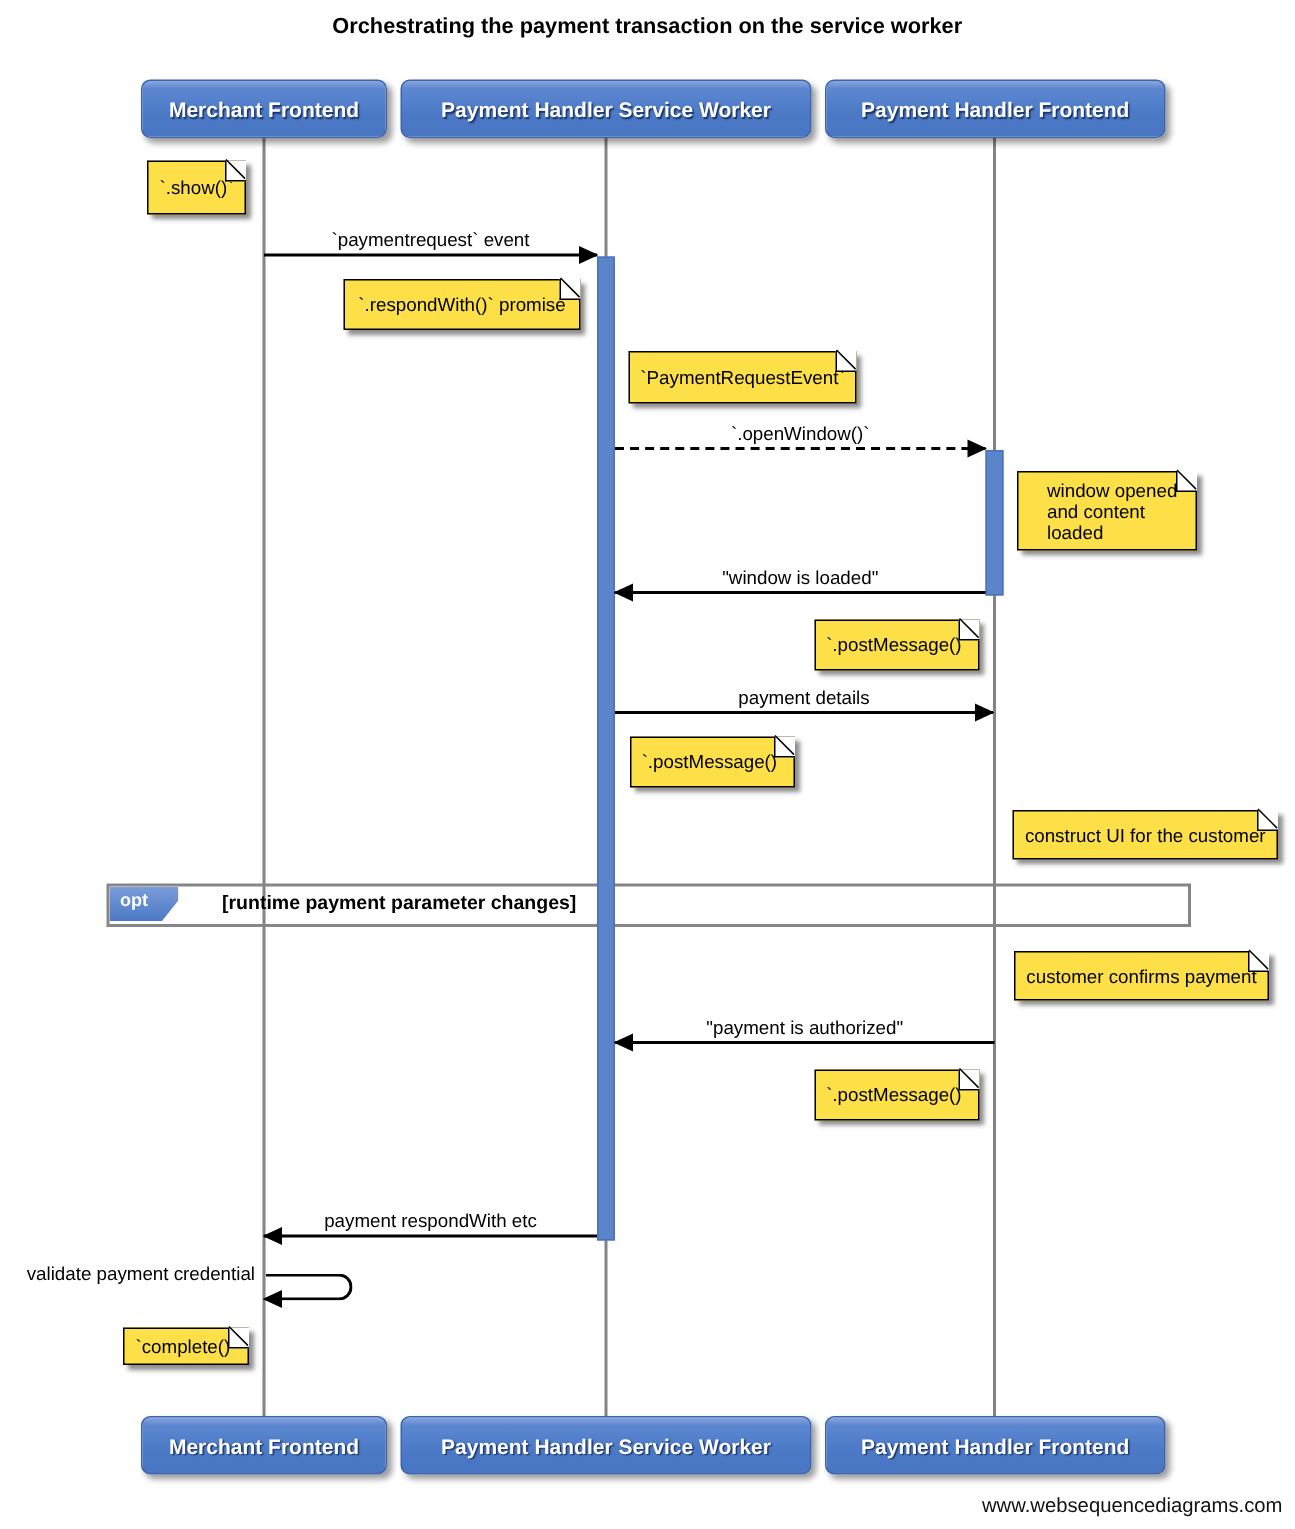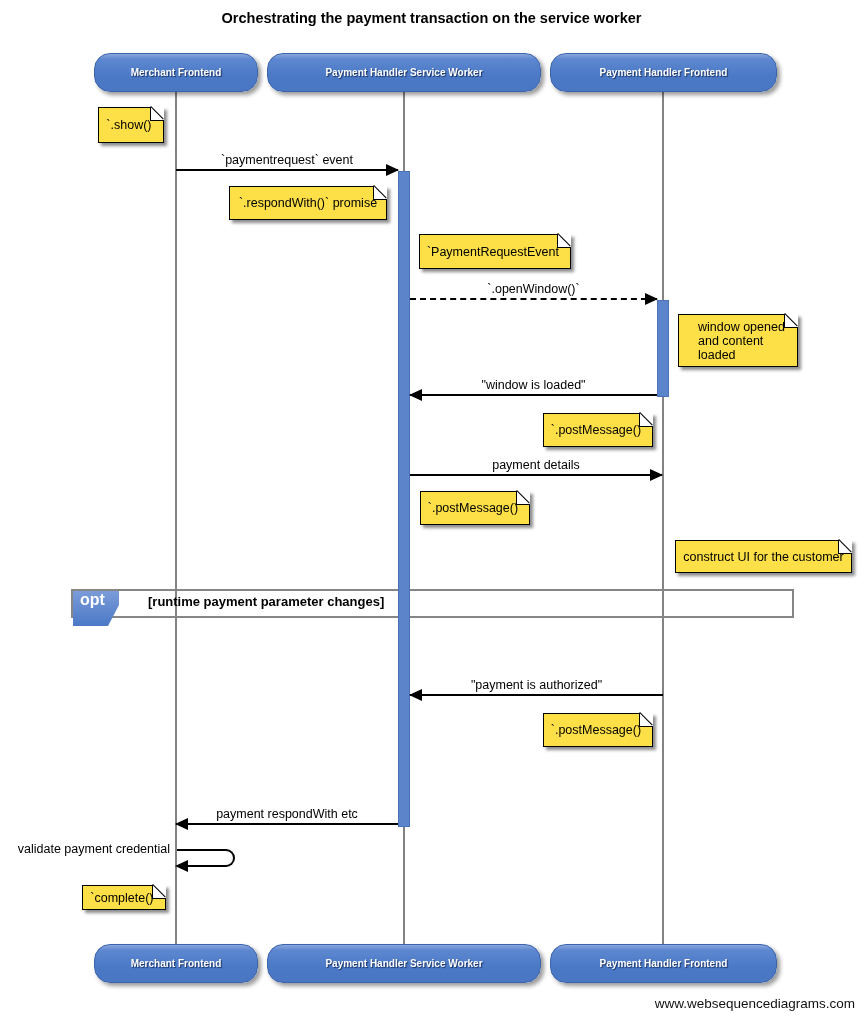--- a/index.html
+++ b/index.html
@@ -4,24 +4,24 @@
 <style>
   html,body{margin:0;padding:0;background:#fff}
   .canvas{position:relative;width:863px;height:1019px;background:#fff;
           font-family:Liberation Sans, sans-serif;overflow:hidden;color:#000}
 
   .title{position:absolute;left:0;top:10px;width:100%;text-align:center;
          font-size:14.5px;font-weight:bold}
 
   .lifeline{position:absolute;top:92px;height:852px;width:2px;background:#838383;z-index:1}
 
-  .actor{position:absolute;height:39px;border-radius:16px;box-sizing:border-box;
+  .actor{position:absolute;height:39px;border-radius:6px;box-sizing:border-box;
          background:linear-gradient(180deg,#8aa6dd 0%,#5d87d0 14%,#4b79c6 60%,#4a76c2 100%);
          border:1px solid #3a64ab;box-shadow:3px 3px 4px rgba(0,0,0,.4);
-         color:#fff;font-weight:bold;font-size:10px;
+         color:#fff;font-weight:bold;font-size:14px;
          display:flex;align-items:center;justify-content:center;
          text-shadow:1px 1px 1px rgba(15,35,80,.85);z-index:6;white-space:nowrap}
 
   .activation{position:absolute;width:12px;background:#5b84cb;border:1px solid #4a72b8;
               box-sizing:border-box;z-index:3}
 
   .msg{position:absolute;z-index:4;font-size:12.5px}
   .msg .lbl{text-align:center;margin-bottom:2px;white-space:nowrap}
   .msg .line{position:relative;height:0;border-top:2px solid #000}
   .msg .line.dashed{border-top-style:dashed}
@@ -45,24 +45,24 @@
         display:flex;align-items:center;justify-content:center;text-align:center;
         padding:2px 6px;white-space:nowrap}
   .note.multiline{justify-content:center;text-align:left;white-space:pre-line;padding-left:19px}
   .fold{position:absolute;top:-1px;right:-1px;width:13px;height:13px;background:#fff;
         border-left:1px solid #000;border-bottom:1px solid #000}
   .fold::after{content:"";position:absolute;left:0;top:-1px;width:18px;
                border-top:1px solid #000;transform:rotate(45deg);transform-origin:0 0}
 
   .fragment{position:absolute;left:71px;top:589px;width:723px;height:29px;
             border:2px solid #868686;box-sizing:border-box;z-index:2}
-  .frag-tab{position:absolute;left:0;top:0;width:46px;height:35px;box-sizing:border-box;
+  .frag-tab{position:absolute;left:0;top:0;width:46px;height:23px;box-sizing:border-box;
             background:linear-gradient(180deg,#7b9cd9,#4b79c6);
             clip-path:polygon(0 0,100% 0,100% 40%,calc(100% - 11px) 100%,0 100%);
-            color:#fff;font-weight:bold;font-size:16px;line-height:18px;padding-left:7px}
+            color:#fff;font-weight:bold;font-size:12px;line-height:18px;padding-left:7px}
   .frag-guard{position:absolute;left:75px;top:3px;font-weight:bold;font-size:13px;white-space:nowrap}
 
   .footer{position:absolute;right:8px;top:996px;font-size:13.5px;color:#111}
 </style>
 </head>
 <body>
 
 <div class="canvas">
 
   <div class="title">Orchestrating the payment transaction on the service worker</div>
@@ -155,20 +155,24 @@
   <div class="note" style="left:420px;top:491px;width:110px;height:34px">
     <i class="fold"></i>
     <span>`.postMessage()`</span>
   </div>
 
   <div class="note" style="left:675px;top:540px;width:177px;height:33px">
     <i class="fold"></i>
     <span>construct UI for the customer</span>
   </div>
 
+  <div class="note" style="left:676px;top:634px;width:170px;height:33px">
+    <i class="fold"></i>
+    <span>customer confirms payment</span>
+  </div>
 
   <div class="note" style="left:543px;top:713px;width:110px;height:34px">
     <i class="fold"></i>
     <span>`.postMessage()`</span>
   </div>
 
 
   <div class="note" style="left:82px;top:885px;width:84px;height:25px">
     <i class="fold"></i>
     <span>`complete()`</span>

